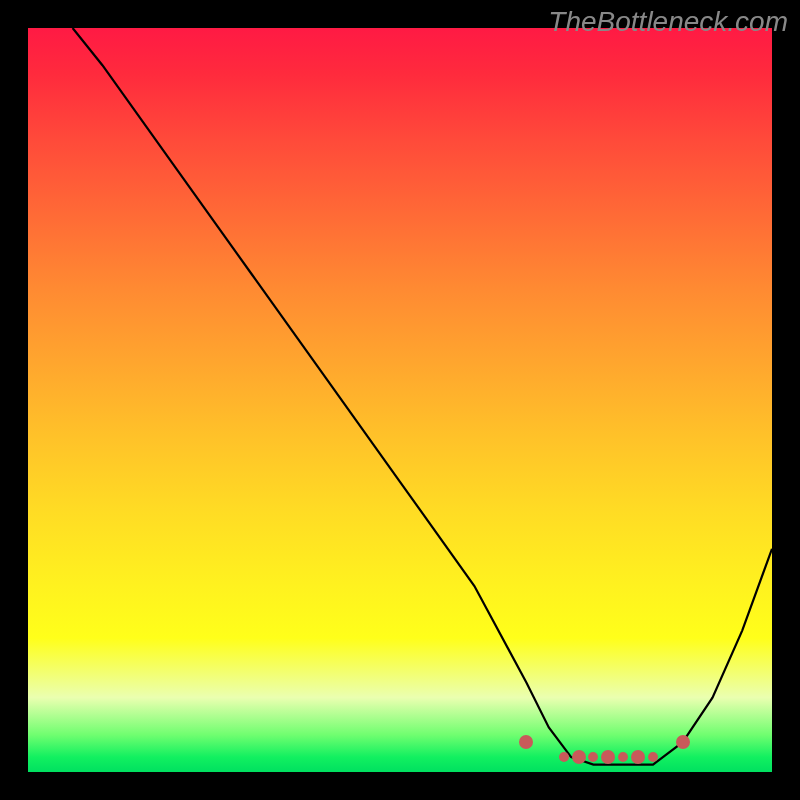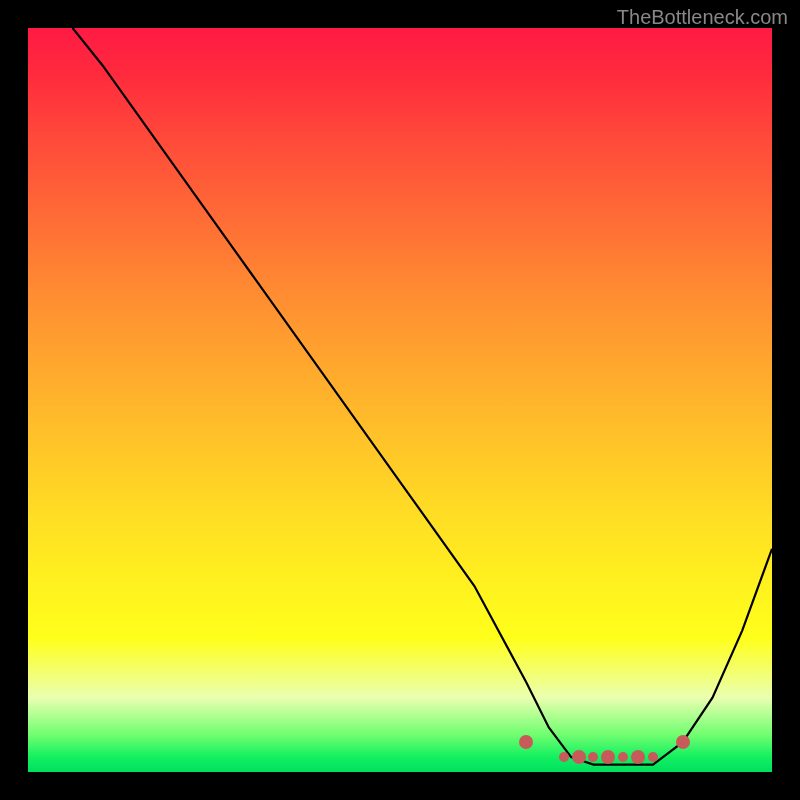--- a/index.html
+++ b/index.html
@@ -8,23 +8,24 @@
     height: 800px;
     background: #000;
     position: relative;
     font-family: Arial, sans-serif;
   }
   .watermark {
     position: absolute;
     top: 6px;
     right: 12px;
     color: #888;
-    font-size: 20px;
+    font-size: 28px;
     font-weight: normal;
     z-index: 10;
+    font-style: italic;
   }
   .plot-area {
     position: absolute;
     left: 28px;
     top: 28px;
     width: 744px;
     height: 744px;
     background: linear-gradient(to bottom,
       #ff1a44 0%,
       #ff2a3d 6%,

